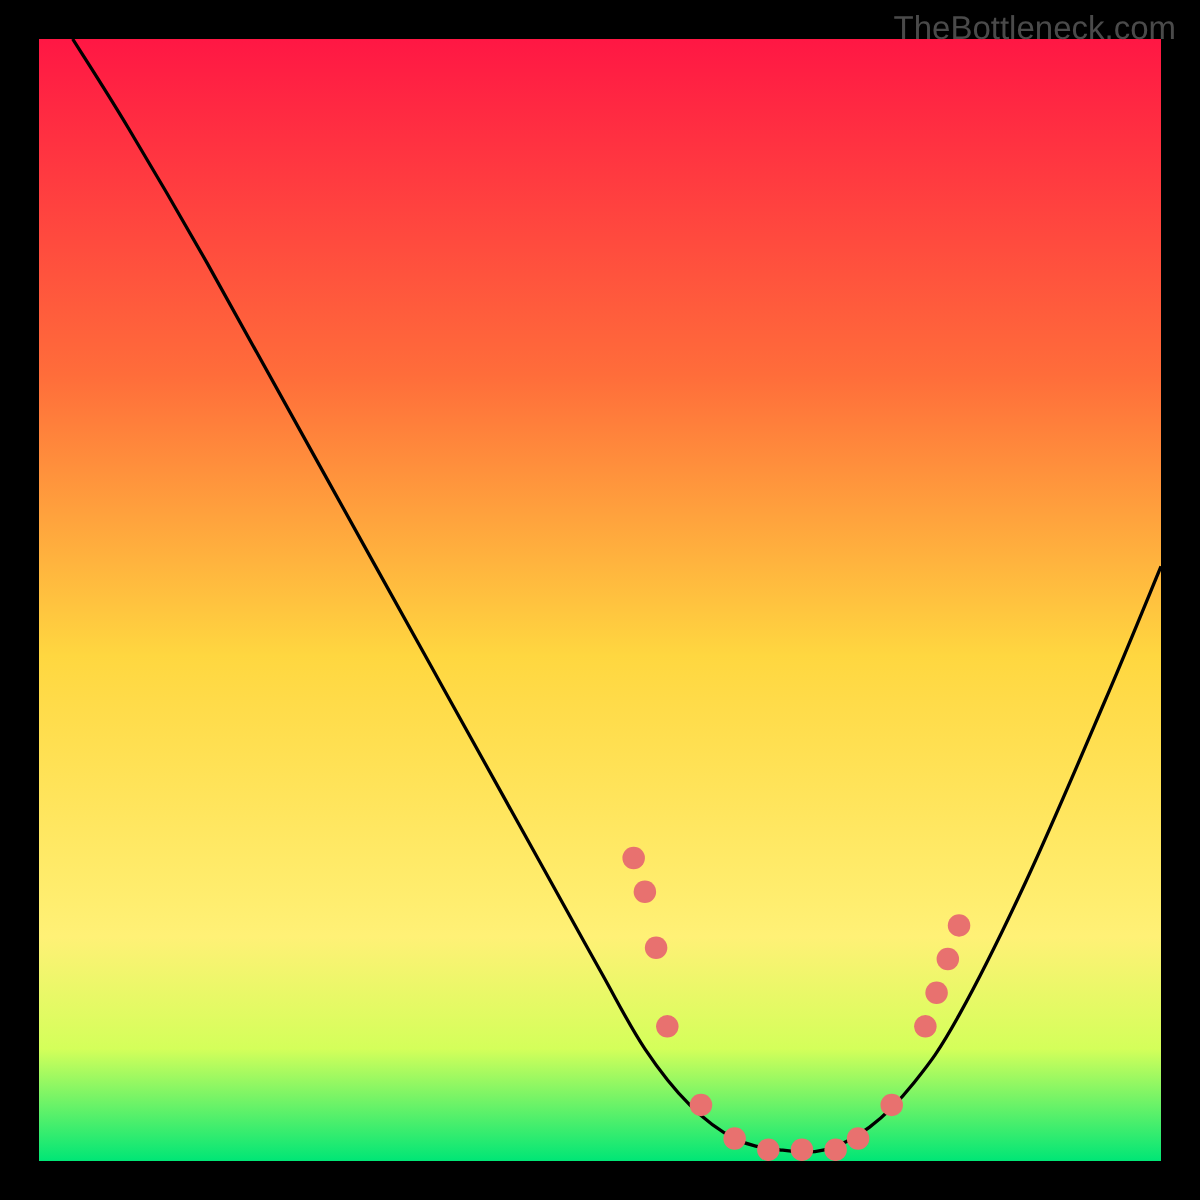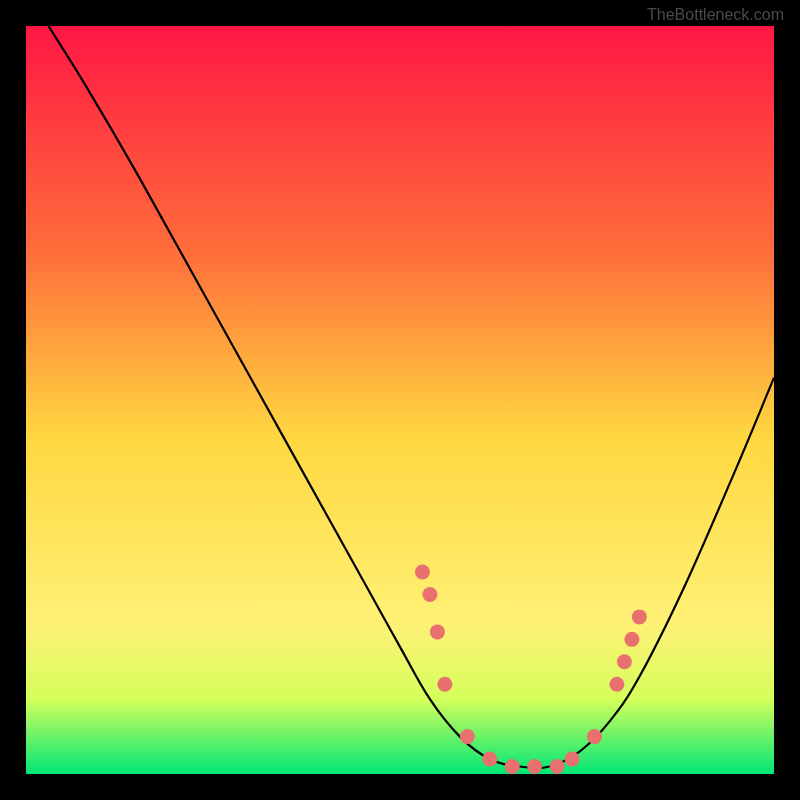--- a/index.html
+++ b/index.html
@@ -1,17 +1,17 @@
 <!DOCTYPE html>
 <html><head>
 <meta charset="utf-8">
 <style>
   * { margin: 0; padding: 0; box-sizing: border-box; }
   body { width: 800px; height: 800px; background: #000; position: relative; font-family: Arial, sans-serif; }
-  .watermark { position: absolute; top: 6px; right: 16px; color: #4a4a4a; font-size: 16px; font-weight: 500; z-index: 10; }
+  .watermark { position: absolute; top: 6px; right: 16px; color: #4a4a4a; font-size: 22px; font-weight: 500; z-index: 10; }
   .plot-area { position: absolute; left: 26px; top: 26px; width: 748px; height: 748px; }
   .plot-area svg { width: 100%; height: 100%; display: block; }
 </style>
 </head>
 <body>
 
 <div class="watermark">TheBottleneck.com</div>
 
 <div class="plot-area">
   <svg viewBox="0 0 748 748" preserveAspectRatio="none">

